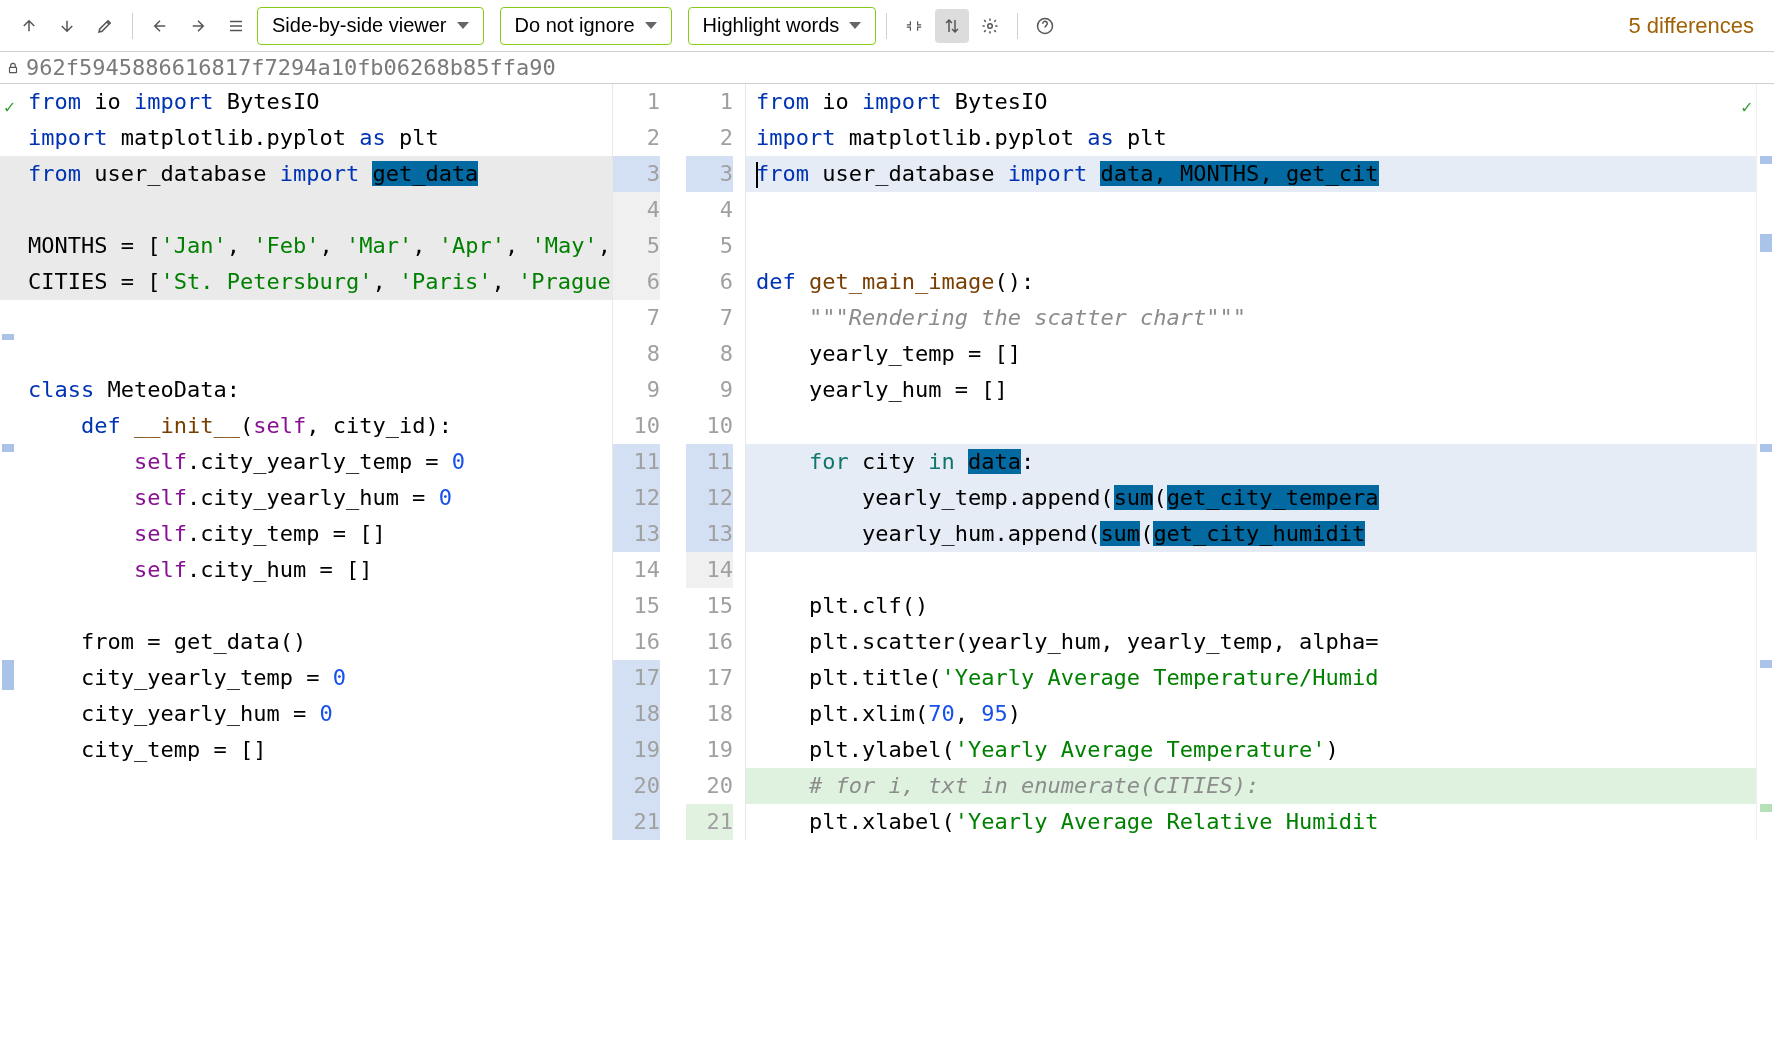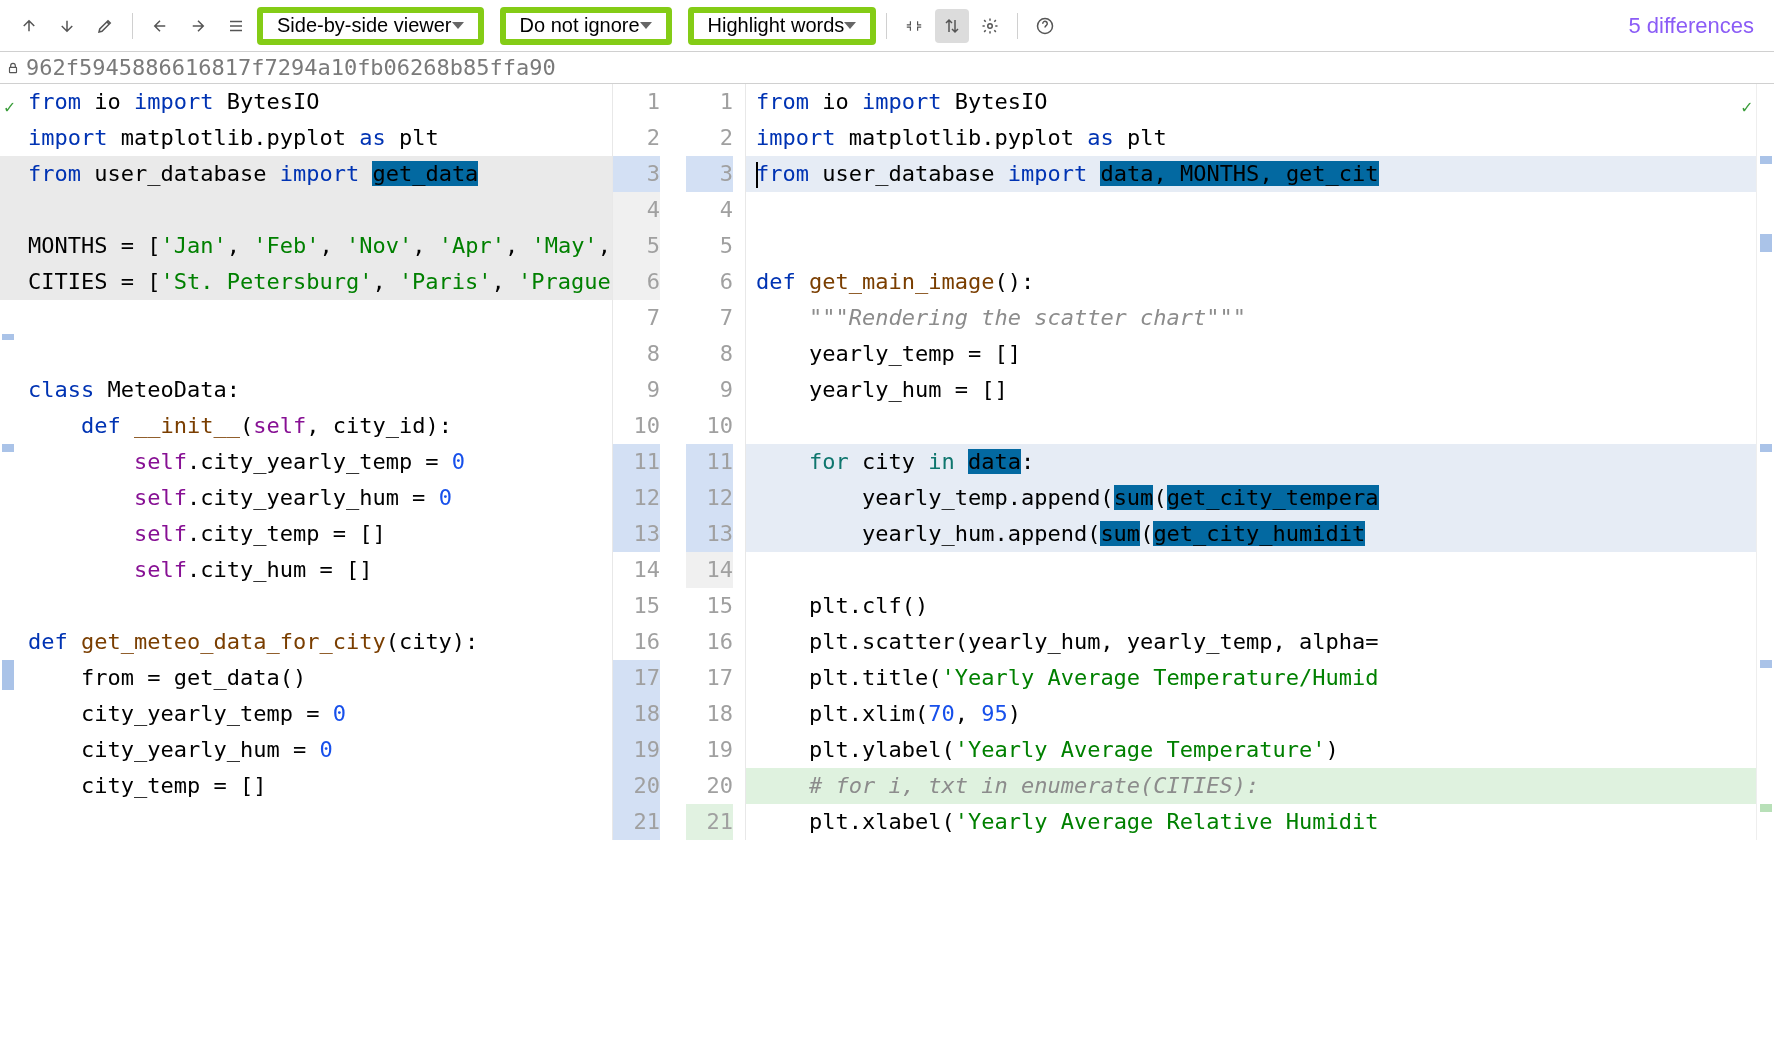--- a/index.html
+++ b/index.html
@@ -3,23 +3,23 @@
   <meta charset="utf-8">
   <style>
     * { margin:0; padding:0; box-sizing:border-box; }
     body { font-family:-apple-system,"Segoe UI",sans-serif; font-size:16px; color:#000; background:#fff; overflow:hidden; }
 
     
     .toolbar { display:flex; align-items:center; height:52px; padding:0 12px; gap:4px; border-bottom:1px solid #d0d0d0; }
     .tb-btn { display:flex; align-items:center; justify-content:center; width:34px; height:34px; border-radius:4px; cursor:pointer; color:#555; }
     .tb-btn.active { background:#dcdcdc; }
     .tb-sep { width:1px; height:26px; background:#d0d0d0; margin:0 6px; }
-    .dropdown { display:flex; align-items:center; height:38px; padding:0 14px; border:6px solid #84cc16; border-radius:4px; font-size:20px; gap:0; cursor:pointer; }
+    .dropdown { display:flex; align-items:center; height:38px; padding:0 14px; border:1px solid #84cc16; border-radius:4px; font-size:20px; gap:10px; cursor:pointer; }
     .chev { width:0; height:0; border-left:6px solid transparent; border-right:6px solid transparent; border-top:7px solid #666; }
-    .diff-count { margin-left:auto; font-size:22px; color:#8b5cf6; padding-right:8px; }
+    .diff-count { margin-left:auto; font-size:22px; color:#a16207; padding-right:8px; }
     svg { stroke:#555; stroke-width:2; fill:none; }
 
     
     .hashes { display:flex; height:32px; border-bottom:1px solid #d0d0d0; font-family:"Menlo","Consolas",monospace; font-size:22px; }
     .hash-cell { display:flex; align-items:center; gap:6px; padding:0 6px; color:#7a7a7a; }
     .hash-left { width:728px; }
     .hash-right { flex:1; }
     .lock { width:14px; height:14px; color:#999; }
 
     
@@ -161,32 +161,31 @@
     <div class="mk" style="top:576px;height:30px"></div>
   </div>
 
   <div class="pane pane-left">
     <span class="chk">✓</span>
     <div id="left-code">
         <div class="line "><span class="kw">from</span> io <span class="kw">import</span> BytesIO</div>
         <div class="line "><span class="kw">import</span> matplotlib.pyplot <span class="kw">as</span> plt</div>
         <div class="line gray-blk"><span class="kw">from</span> user_database <span class="kw">import</span> <span class="hl-mod">get_data</span></div>
         <div class="line gray-blk">&nbsp;</div>
-        <div class="line gray-blk">MONTHS = [<span class="str">'Jan'</span>, <span class="str">'Feb'</span>, <span class="str">'Nov'</span>, <span class="str">'Apr'</span>, <span class="str">'May'</span>,</div>
+        <div class="line gray-blk">MONTHS = [<span class="str">'Jan'</span>, <span class="str">'Feb'</span>, <span class="str">'Mar'</span>, <span class="str">'Apr'</span>, <span class="str">'May'</span>,</div>
         <div class="line gray-blk">CITIES = [<span class="str">'St. Petersburg'</span>, <span class="str">'Paris'</span>, <span class="str">'Prague'</span></div>
         <div class="line ">&nbsp;</div>
         <div class="line ">&nbsp;</div>
         <div class="line "><span class="kw">class</span> MeteoData:</div>
         <div class="line ">    <span class="kw">def</span> <span class="fn">__init__</span>(<span class="self">self</span>, city_id):</div>
         <div class="line ">        <span class="self">self</span>.city_yearly_temp = <span class="num">0</span></div>
         <div class="line ">        <span class="self">self</span>.city_yearly_hum = <span class="num">0</span></div>
         <div class="line ">        <span class="self">self</span>.city_temp = []</div>
         <div class="line ">        <span class="self">self</span>.city_hum = []</div>
         <div class="line ">&nbsp;</div>
-        <div class="line "><span class="kw">def</span> <span class="fn">get_meteo_data_for_city</span>(city):</div>
         <div class="line ">    from = get_data()</div>
         <div class="line ">    city_yearly_temp = <span class="num">0</span></div>
         <div class="line ">    city_yearly_hum = <span class="num">0</span></div>
         <div class="line ">    city_temp = []</div>
       </div>
   </div>
 
   <div class="gutter" id="left-gutter">
       <div class="gline ">1</div>
       <div class="gline ">2</div>

